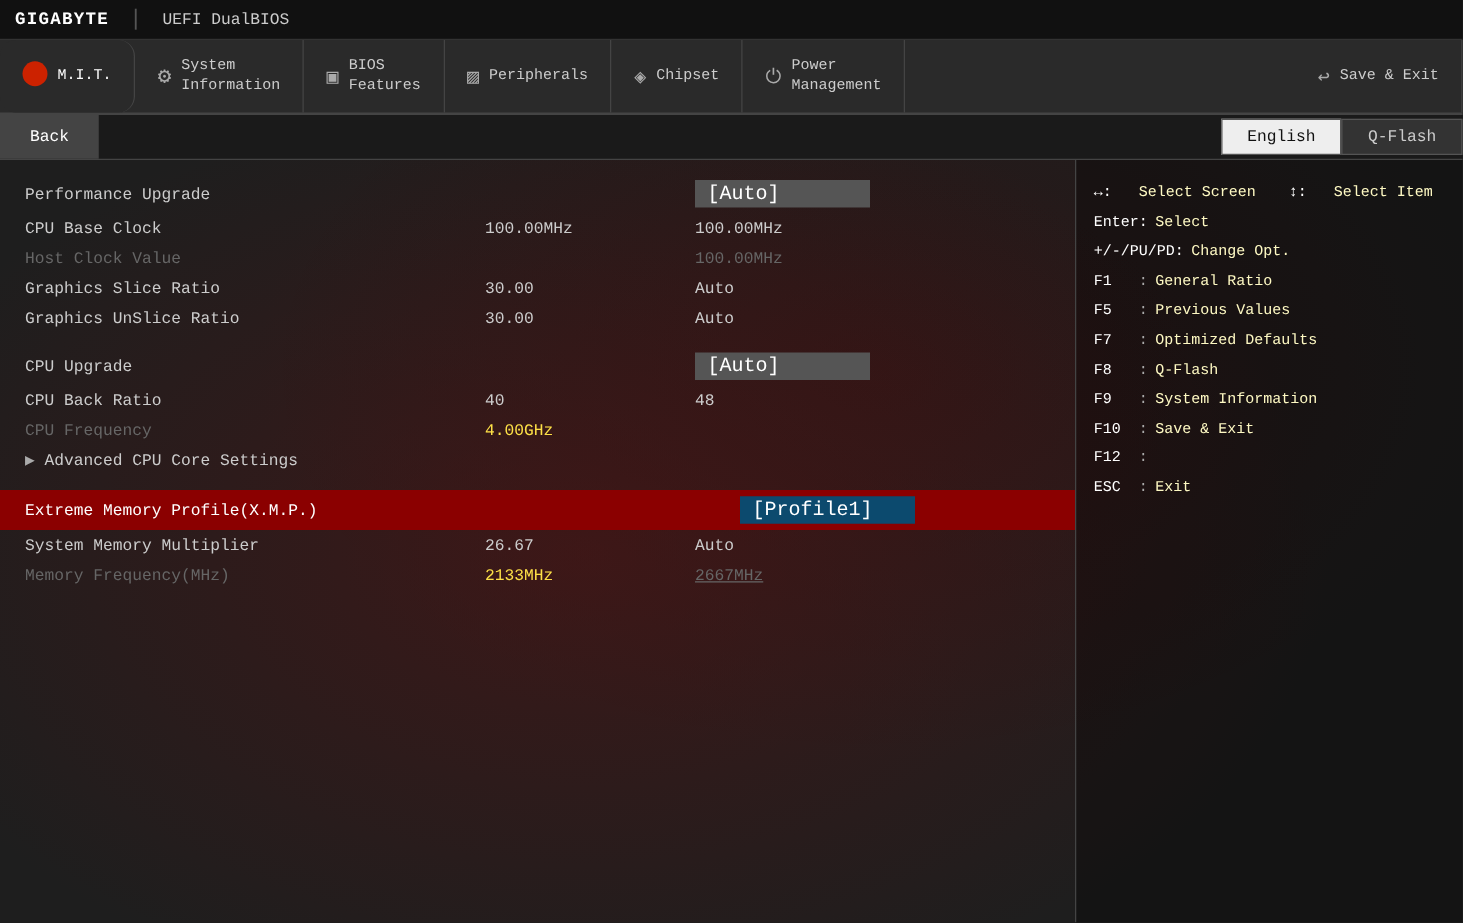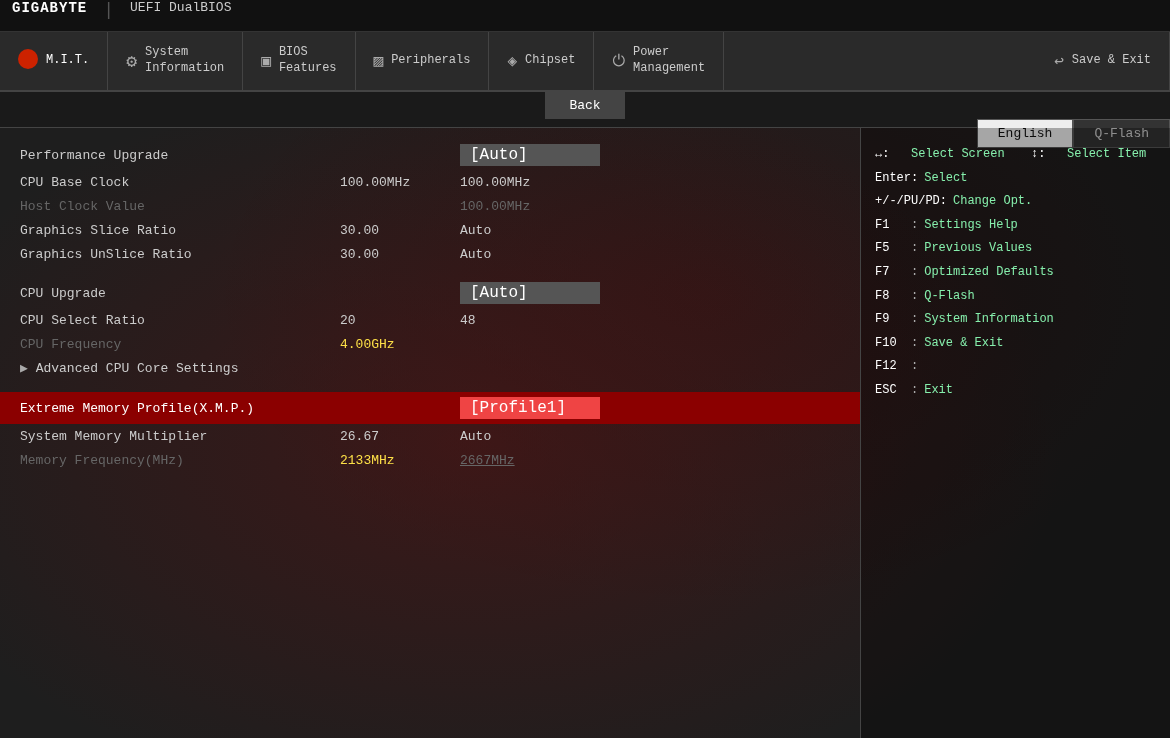--- a/index.html
+++ b/index.html
@@ -29,20 +29,21 @@
       height: 738px;
       display: flex;
       flex-direction: column;
     }
 
     
     .brand-bar {
       background: #111;
       height: 32px;
       display: flex;
+      align-items: center;
       padding: 0 12px;
       gap: 16px;
       border-bottom: 1px solid #333;
     }
     .brand-logo {
       color: #fff;
       font-weight: bold;
       font-size: 14px;
       letter-spacing: 1px;
     }
@@ -72,20 +73,21 @@
       cursor: pointer;
       border-right: 1px solid #444;
       color: #ccc;
       font-size: 12px;
       min-width: 100px;
     }
     .nav-tab.active { background: #1a1a1a; color: #fff; }
     .nav-tab.mit {
       background: #2a2a2a;
       min-width: 90px;
+      border-radius: 13px;
     }
     .nav-tab .tab-icon {
       font-size: 16px;
       color: #aaa;
     }
     .nav-tab .tab-text {
       line-height: 1.3;
     }
     .nav-tab .tab-text .line2 {
       display: block;
@@ -94,21 +96,20 @@
       margin-left: auto;
     }
 
     
     .sub-header {
       background: #1a1a1a;
       height: 36px;
       display: flex;
       align-items: center;
       border-bottom: 1px solid #444;
-      flex-direction: column;
     }
     .back-btn {
       background: #444;
       color: #fff;
       padding: 6px 24px;
       font-size: 13px;
       cursor: pointer;
       font-family: 'Courier New', monospace;
       border: none;
       height: 100%;
@@ -144,20 +145,21 @@
       color: #ccc;
       font-size: 13px;
       overflow-y: auto;
     }
 
     .settings-row {
       display: flex;
       align-items: center;
       padding: 4px 0;
       min-height: 24px;
+      gap: 48px;
     }
     .settings-row.highlighted {
       background: #8B0000;
       margin: 0 -20px;
       padding: 5px 20px;
     }
 
     .row-label {
       flex: 0 0 320px;
       color: #ccc;
@@ -182,22 +184,23 @@
 
     .value-box {
       display: inline-block;
       background: #555;
       color: #fff;
       padding: 2px 10px;
       min-width: 140px;
       font-size: 16px;
     }
     .value-box.selected {
-      background: #ef4444;
+      background: #0c4a6e;
       color: #fff;
+      margin-left: 36px;
     }
 
     .spacer-row { height: 12px; }
 
     
     .help-panel {
       width: 310px;
       background: rgba(0,0,0,0.3);
       padding: 16px 14px;
       color: #ccc;
@@ -207,21 +210,21 @@
       font-family: 'Courier New', monospace;
     }
 
     .help-row {
       display: flex;
       gap: 6px;
       margin-bottom: 2px;
     }
     .help-key { color: #fff; min-width: 30px; }
     .help-sep { color: #aaa; }
-    .help-desc { color: #86efac; }
+    .help-desc { color: #fef9c3; }
 
     
     .icon-gear::before { content: '⚙'; }
     .icon-chip::before { content: '▣'; }
     .icon-screen::before { content: '▨'; }
     .icon-cpu::before { content: '◈'; }
     .icon-power::before { content: '⏻'; }
     .icon-exit::before { content: '↩'; }
   </style>
 </head>
@@ -324,22 +327,22 @@
 
       <div class="settings-row">
         <span class="row-label">CPU Upgrade</span>
         <span class="row-value1"></span>
         <span class="row-value2">
           <span class="value-box">[Auto]</span>
         </span>
       </div>
 
       <div class="settings-row">
-        <span class="row-label">CPU Select Ratio</span>
-        <span class="row-value1">20</span>
+        <span class="row-label">CPU Back Ratio</span>
+        <span class="row-value1">40</span>
         <span class="row-value2">48</span>
       </div>
 
       <div class="settings-row">
         <span class="row-label dimmed">CPU Frequency</span>
         <span class="row-value1 dimmed">4.00GHz</span>
       </div>
 
       <div class="settings-row">
         <span class="row-label with-arrow">Advanced CPU Core Settings</span>
@@ -383,21 +386,21 @@
         <span class="help-key">Enter:</span>
         <span class="help-desc">Select</span>
       </div>
       <div class="help-row">
         <span class="help-key">+/-/PU/PD:</span>
         <span class="help-desc">Change Opt.</span>
       </div>
       <div class="help-row">
         <span class="help-key">F1</span>
         <span class="help-sep">:</span>
-        <span class="help-desc">Settings Help</span>
+        <span class="help-desc">General Ratio</span>
       </div>
       <div class="help-row">
         <span class="help-key">F5</span>
         <span class="help-sep">:</span>
         <span class="help-desc">Previous Values</span>
       </div>
       <div class="help-row">
         <span class="help-key">F7</span>
         <span class="help-sep">:</span>
         <span class="help-desc">Optimized Defaults</span>

